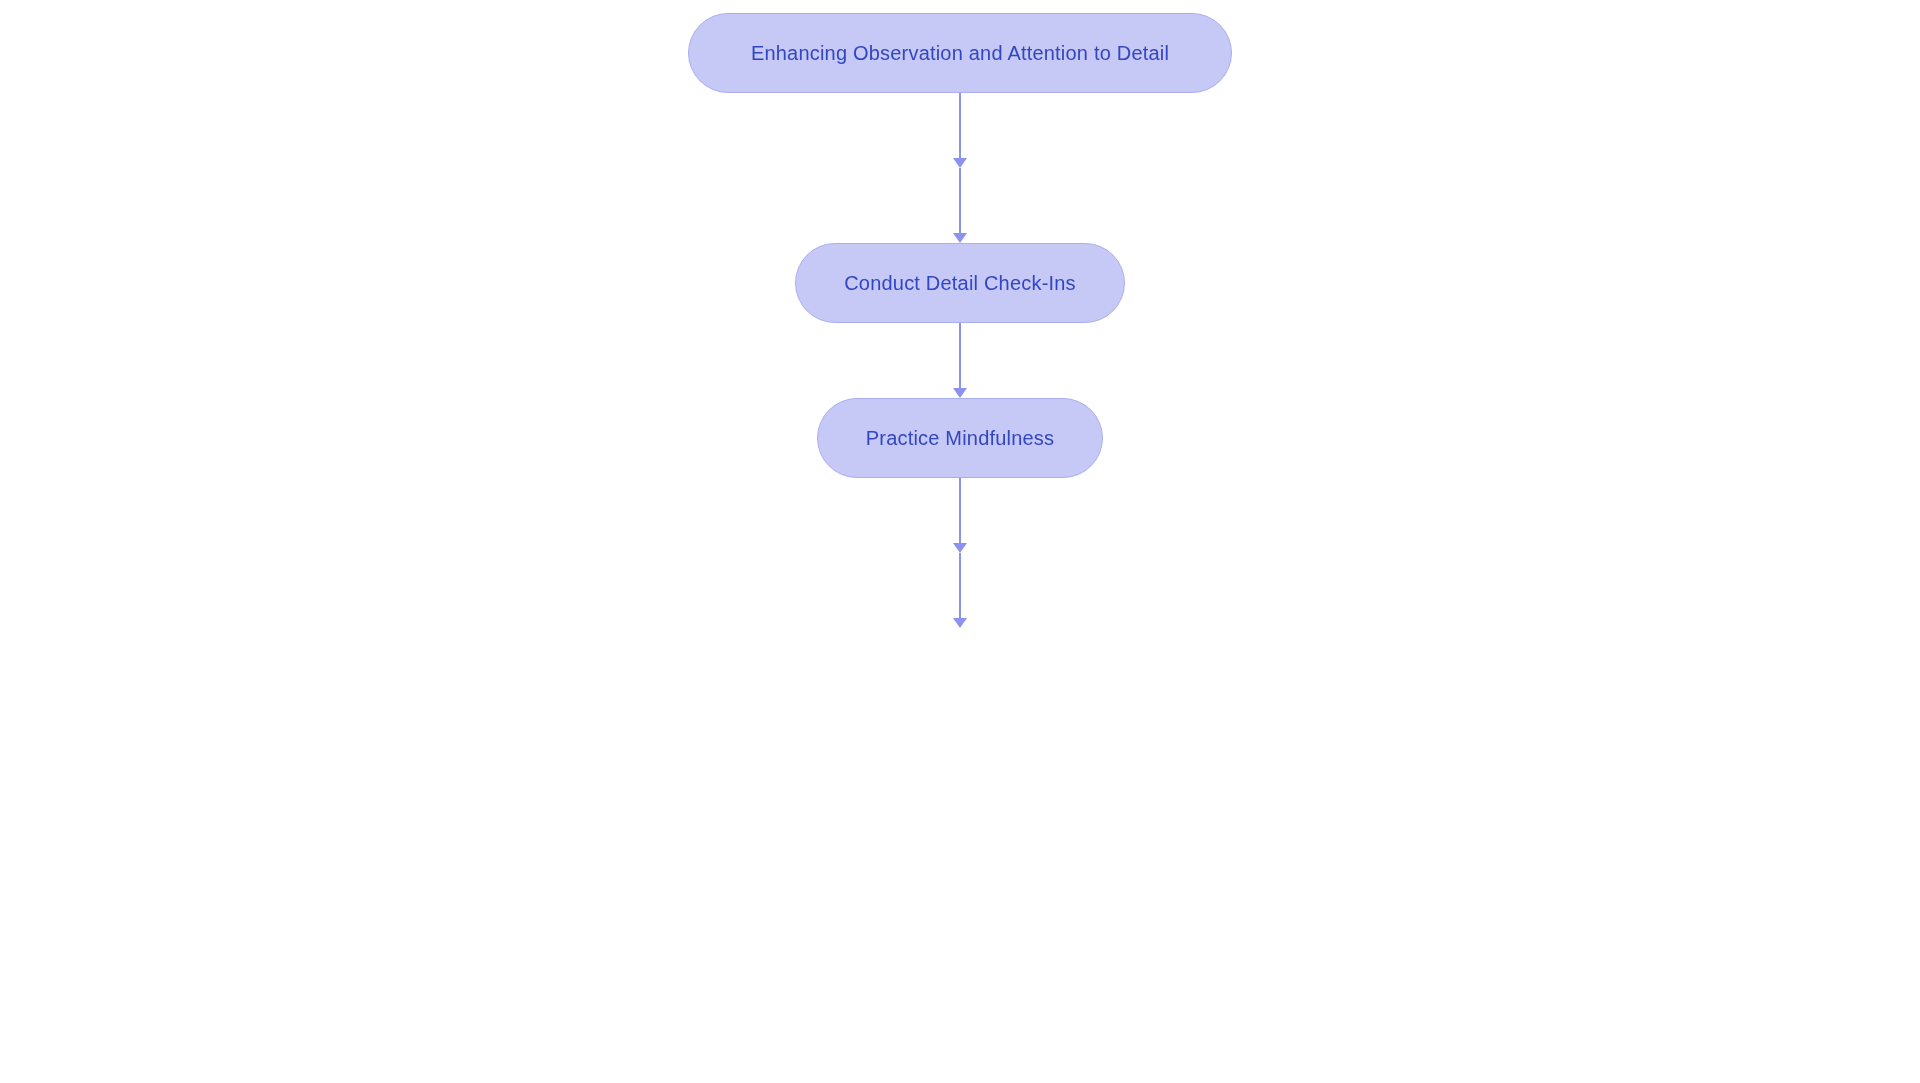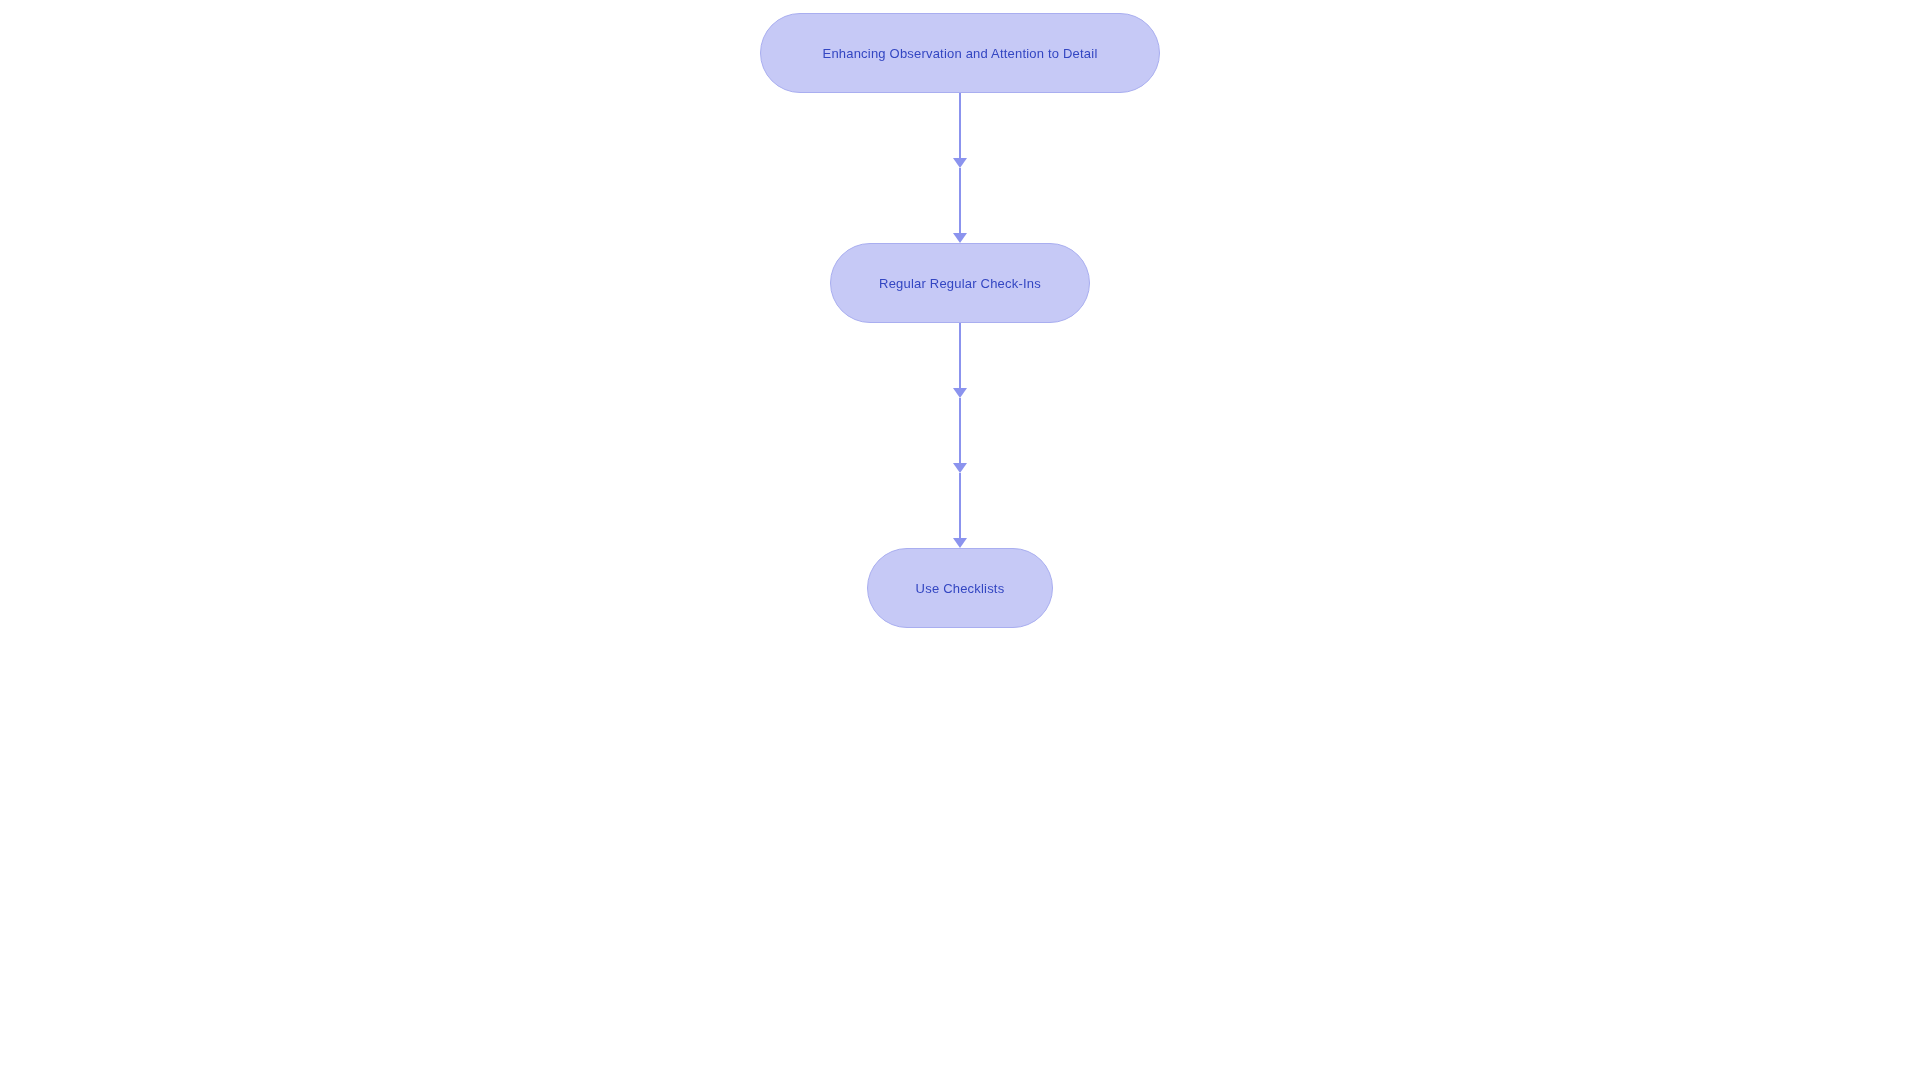--- a/index.html
+++ b/index.html
@@ -29,21 +29,21 @@
     border: 1px solid var(--node-border, #a9aef0);
     display: flex;
     align-items: center;
     justify-content: center;
     padding: 0 48px;
     flex-shrink: 0;
   }
 
   .flow-node .node-label {
     color: var(--node-text, #3346c2);
-    font-size: 13px;
+    font-size: 20px;
     letter-spacing: 0.2px;
     white-space: nowrap;
   }
 
   .node-wide { padding: 0 62px; }
 
   .arrow {
     height: 75px;
     width: 14px;
     display: flex;
@@ -81,37 +81,37 @@
     <div class="arrow-head"></div>
   </div>
 
 
   <div class="arrow">
     <div class="arrow-line"></div>
     <div class="arrow-head"></div>
   </div>
 
   <div class="flow-node">
-    <span class="node-label">Regular Regular Check-Ins</span>
+    <span class="node-label">Conduct Detail Check-Ins</span>
+  </div>
+
+  <div class="arrow">
+    <div class="arrow-line"></div>
+    <div class="arrow-head"></div>
+  </div>
+
+  <div class="flow-node">
+    <span class="node-label">Practice Mindfulness</span>
   </div>
 
   <div class="arrow">
     <div class="arrow-line"></div>
     <div class="arrow-head"></div>
   </div>
 
 
   <div class="arrow">
     <div class="arrow-line"></div>
     <div class="arrow-head"></div>
   </div>
 
 
-  <div class="arrow">
-    <div class="arrow-line"></div>
-    <div class="arrow-head"></div>
-  </div>
-
-  <div class="flow-node">
-    <span class="node-label">Use Checklists</span>
-  </div>
-
 </div>
 
 </body></html>

